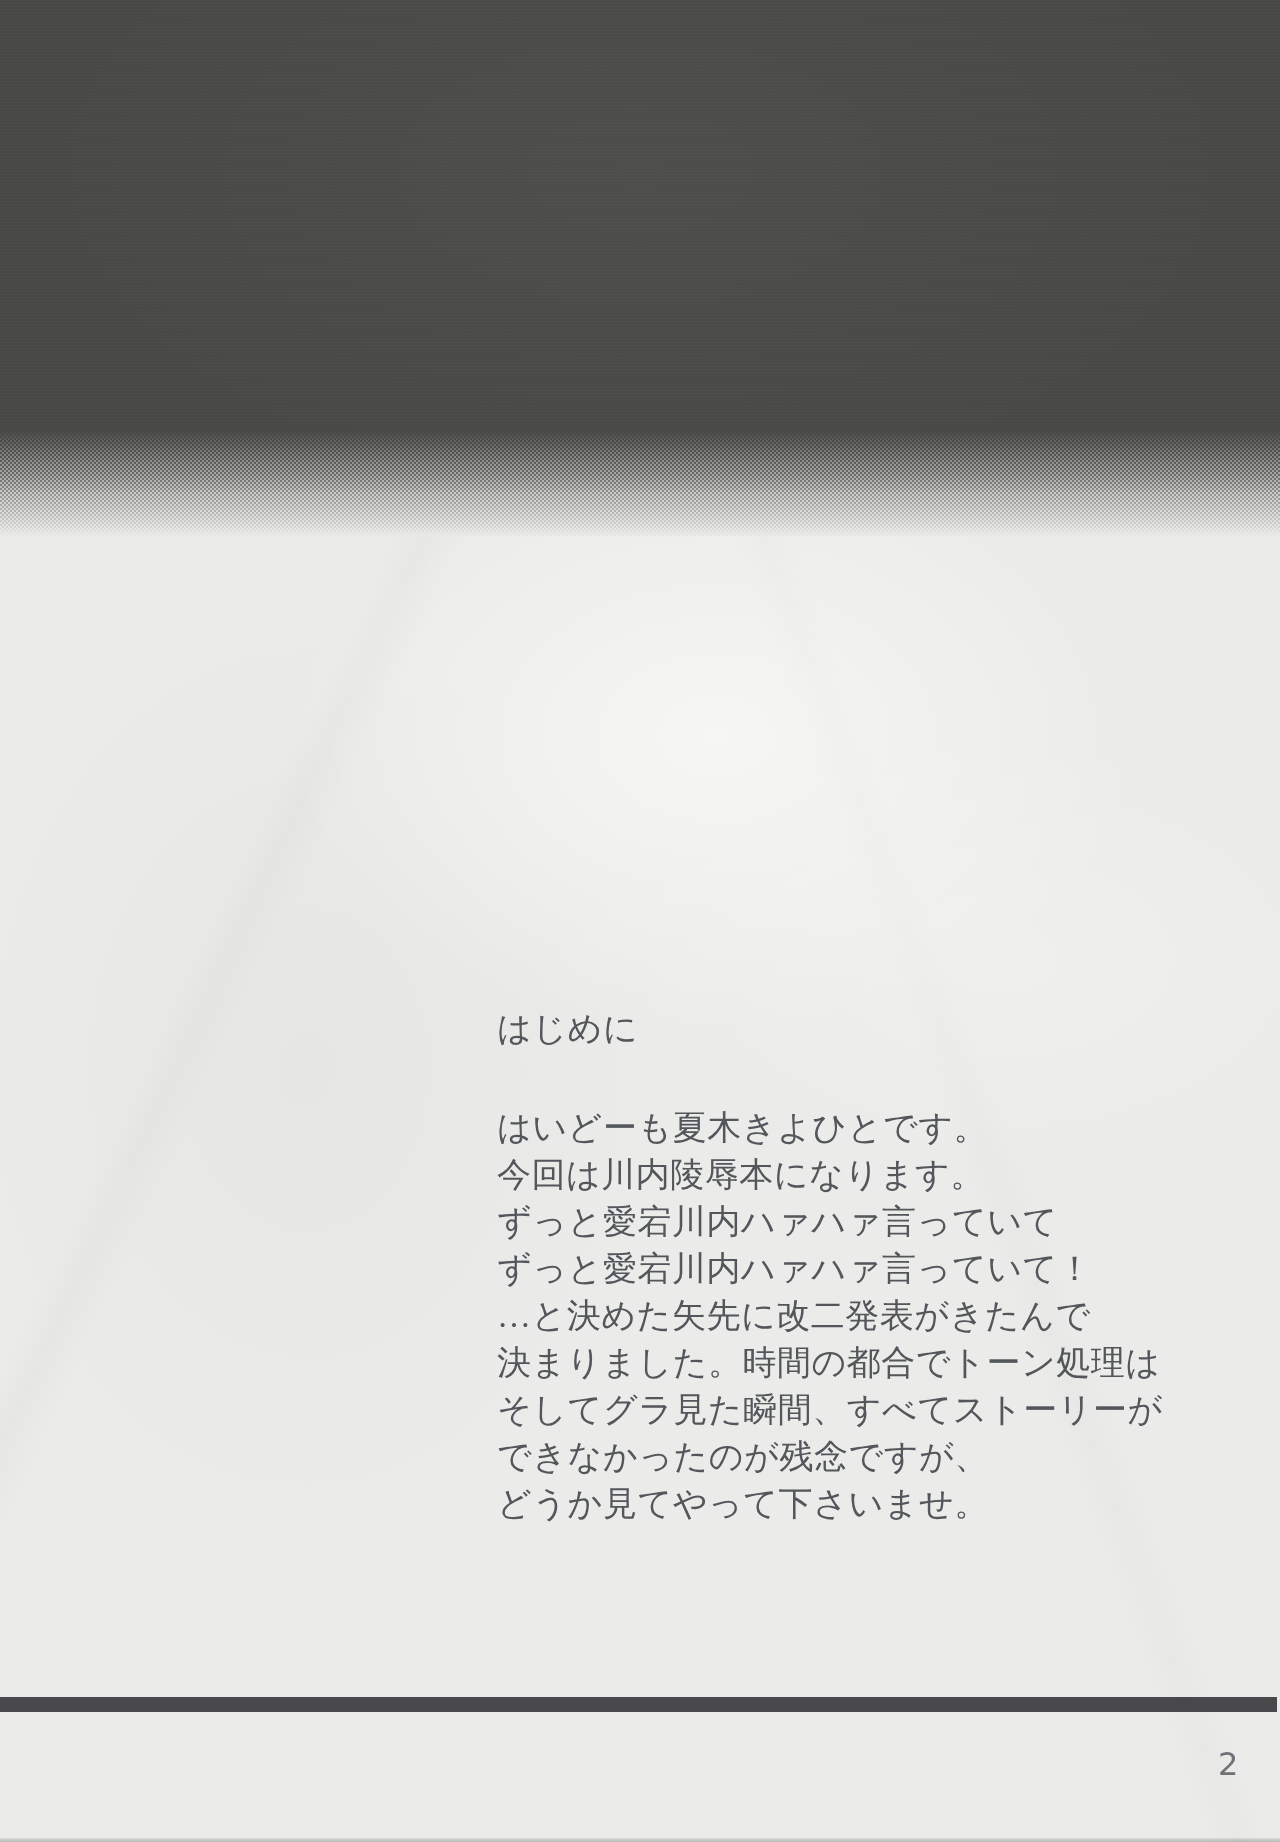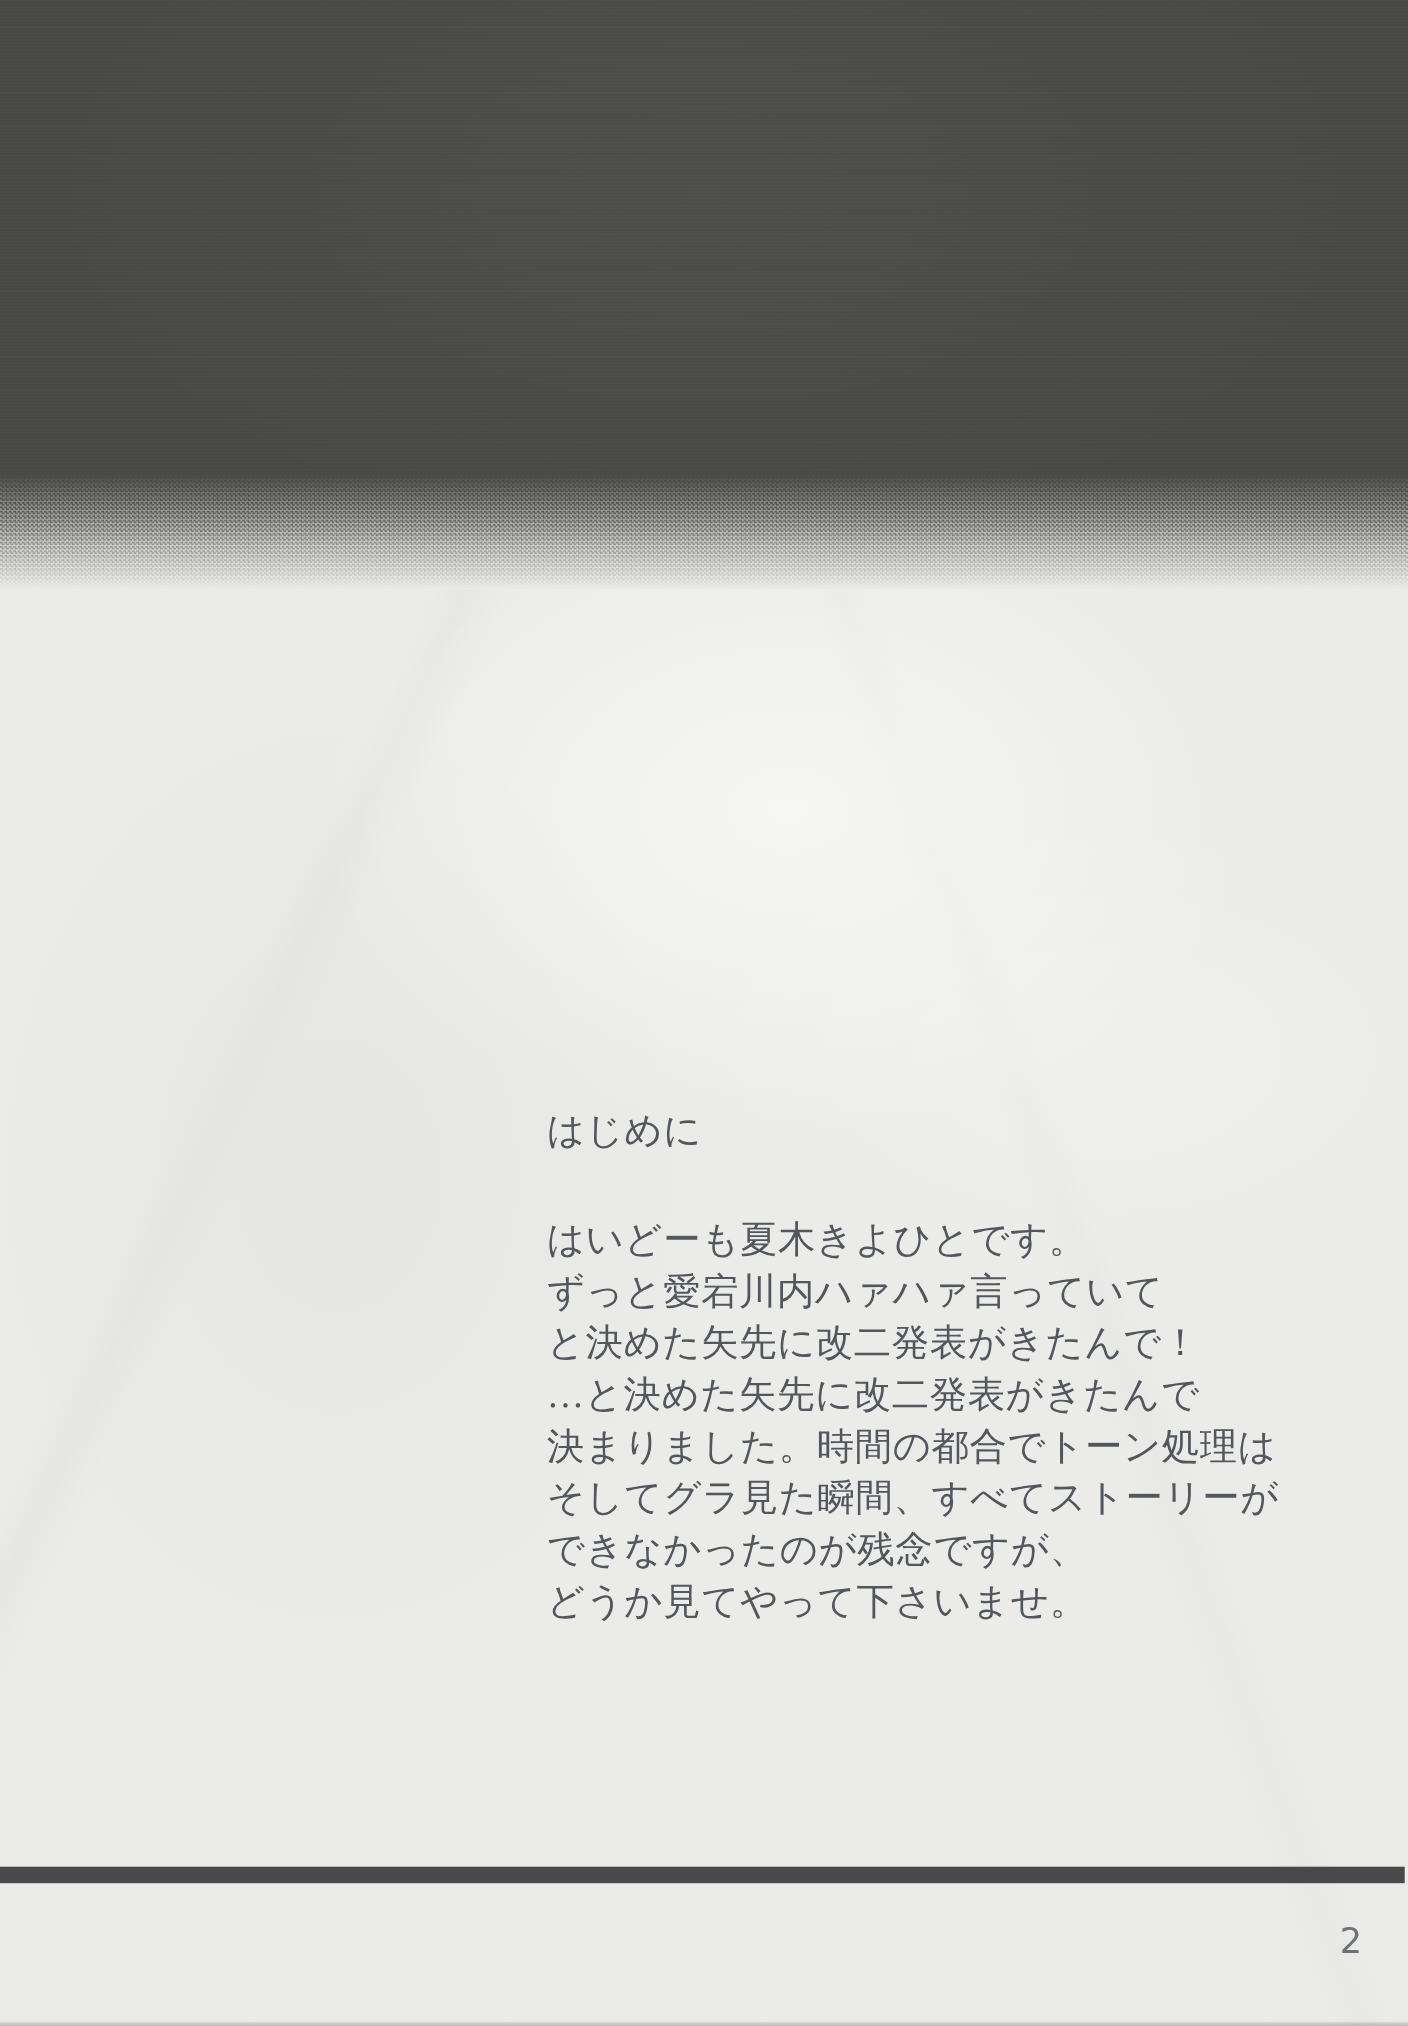--- a/index.html
+++ b/index.html
@@ -126,22 +126,23 @@
   <div class="top-band"></div>
 
   <div class="halftone">
     <div class="checker"></div>
     <div class="fade"></div>
   </div>
 
   <div class="foreword">
     <h2 class="foreword-heading">はじめに</h2>
     <div class="foreword-line">はいどーも夏木きよひとです。</div>
+    <div class="foreword-line">今回は川内陵辱本になります。</div>
     <div class="foreword-line">ずっと愛宕川内ハァハァ言っていて</div>
-    <div class="foreword-line">と決めた矢先に改二発表がきたんで！</div>
+    <div class="foreword-line">ずっと愛宕川内ハァハァ言っていて！</div>
     <div class="foreword-line">…と決めた矢先に改二発表がきたんで</div>
     <div class="foreword-line">決まりました。時間の都合でトーン処理は</div>
     <div class="foreword-line">そしてグラ見た瞬間、すべてストーリーが</div>
     <div class="foreword-line">できなかったのが残念ですが、</div>
     <div class="foreword-line">どうか見てやって下さいませ。</div>
   </div>
 
   <div class="divider-bar"></div>
 
   <div class="page-number">2</div>

